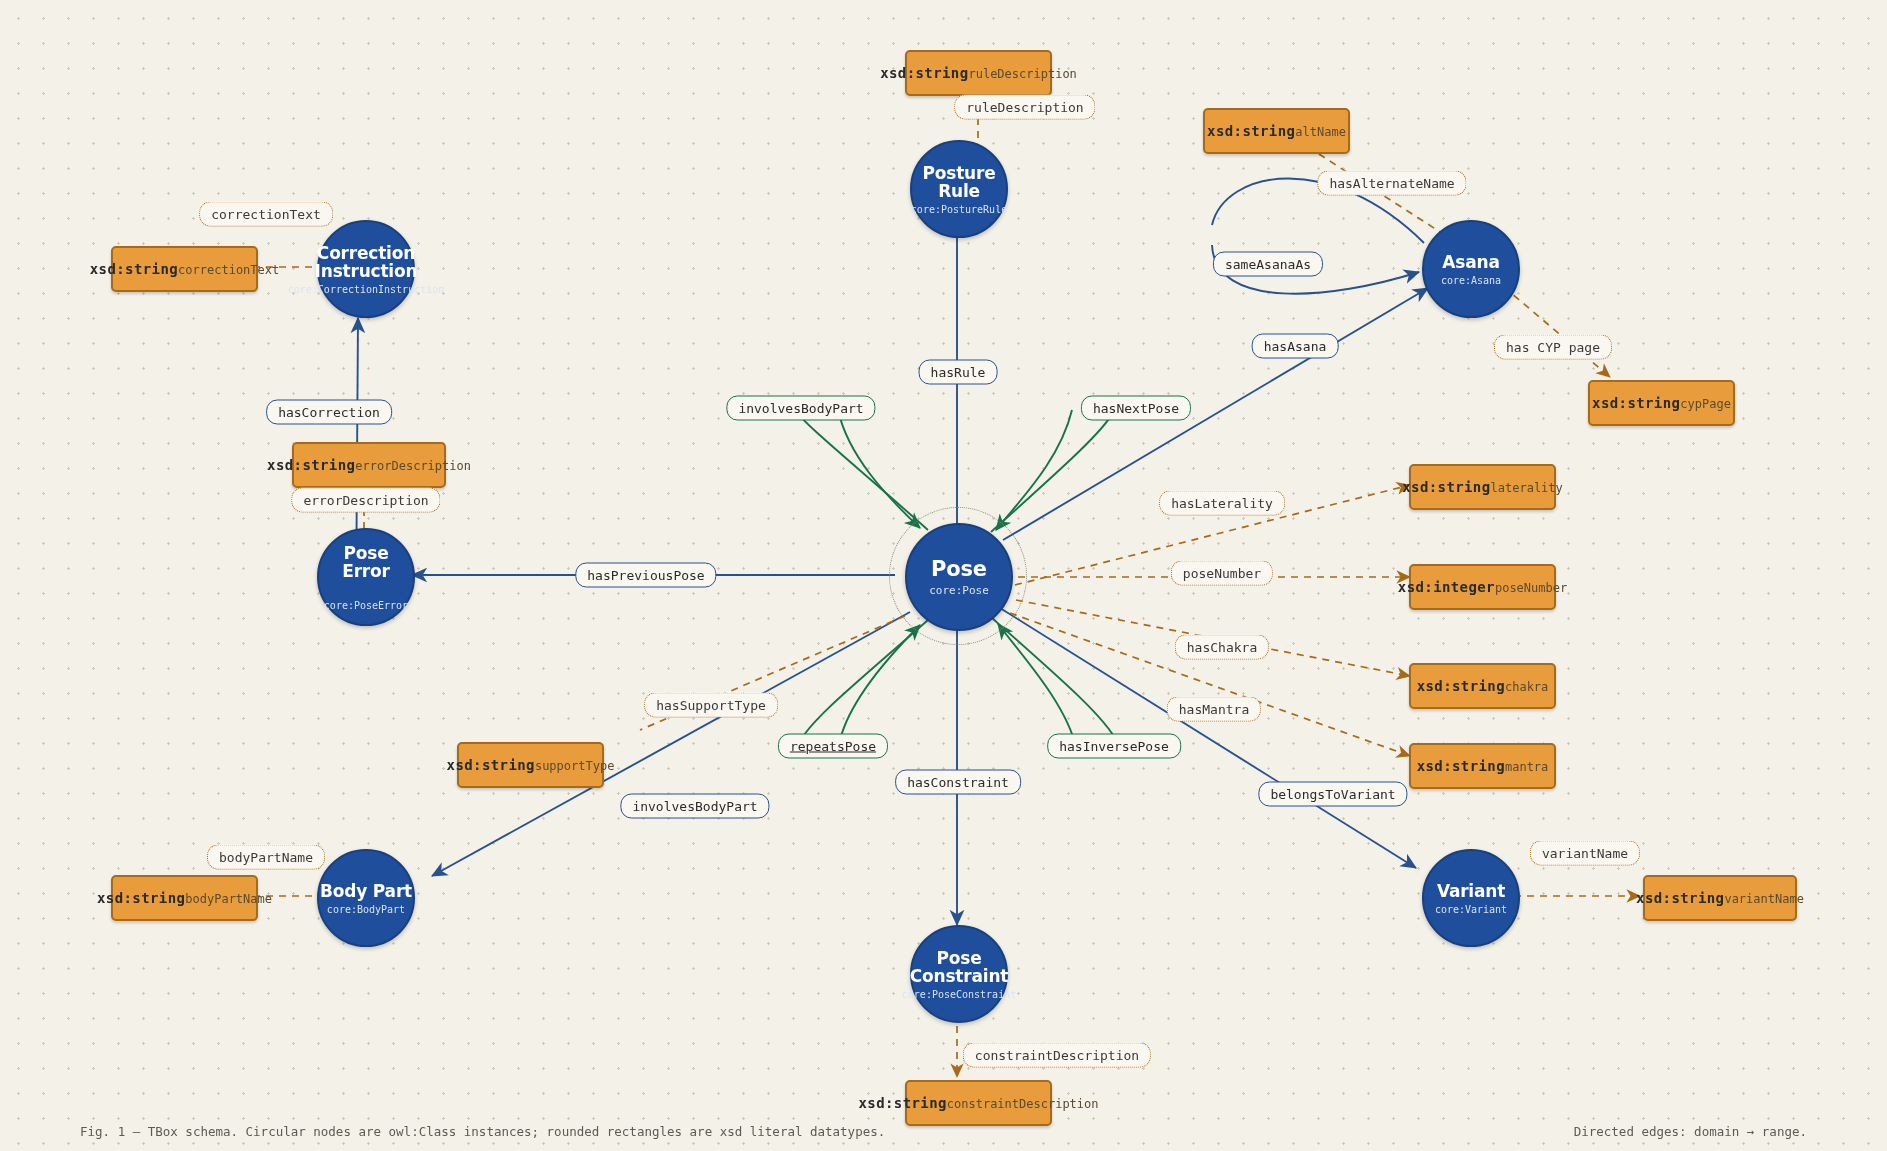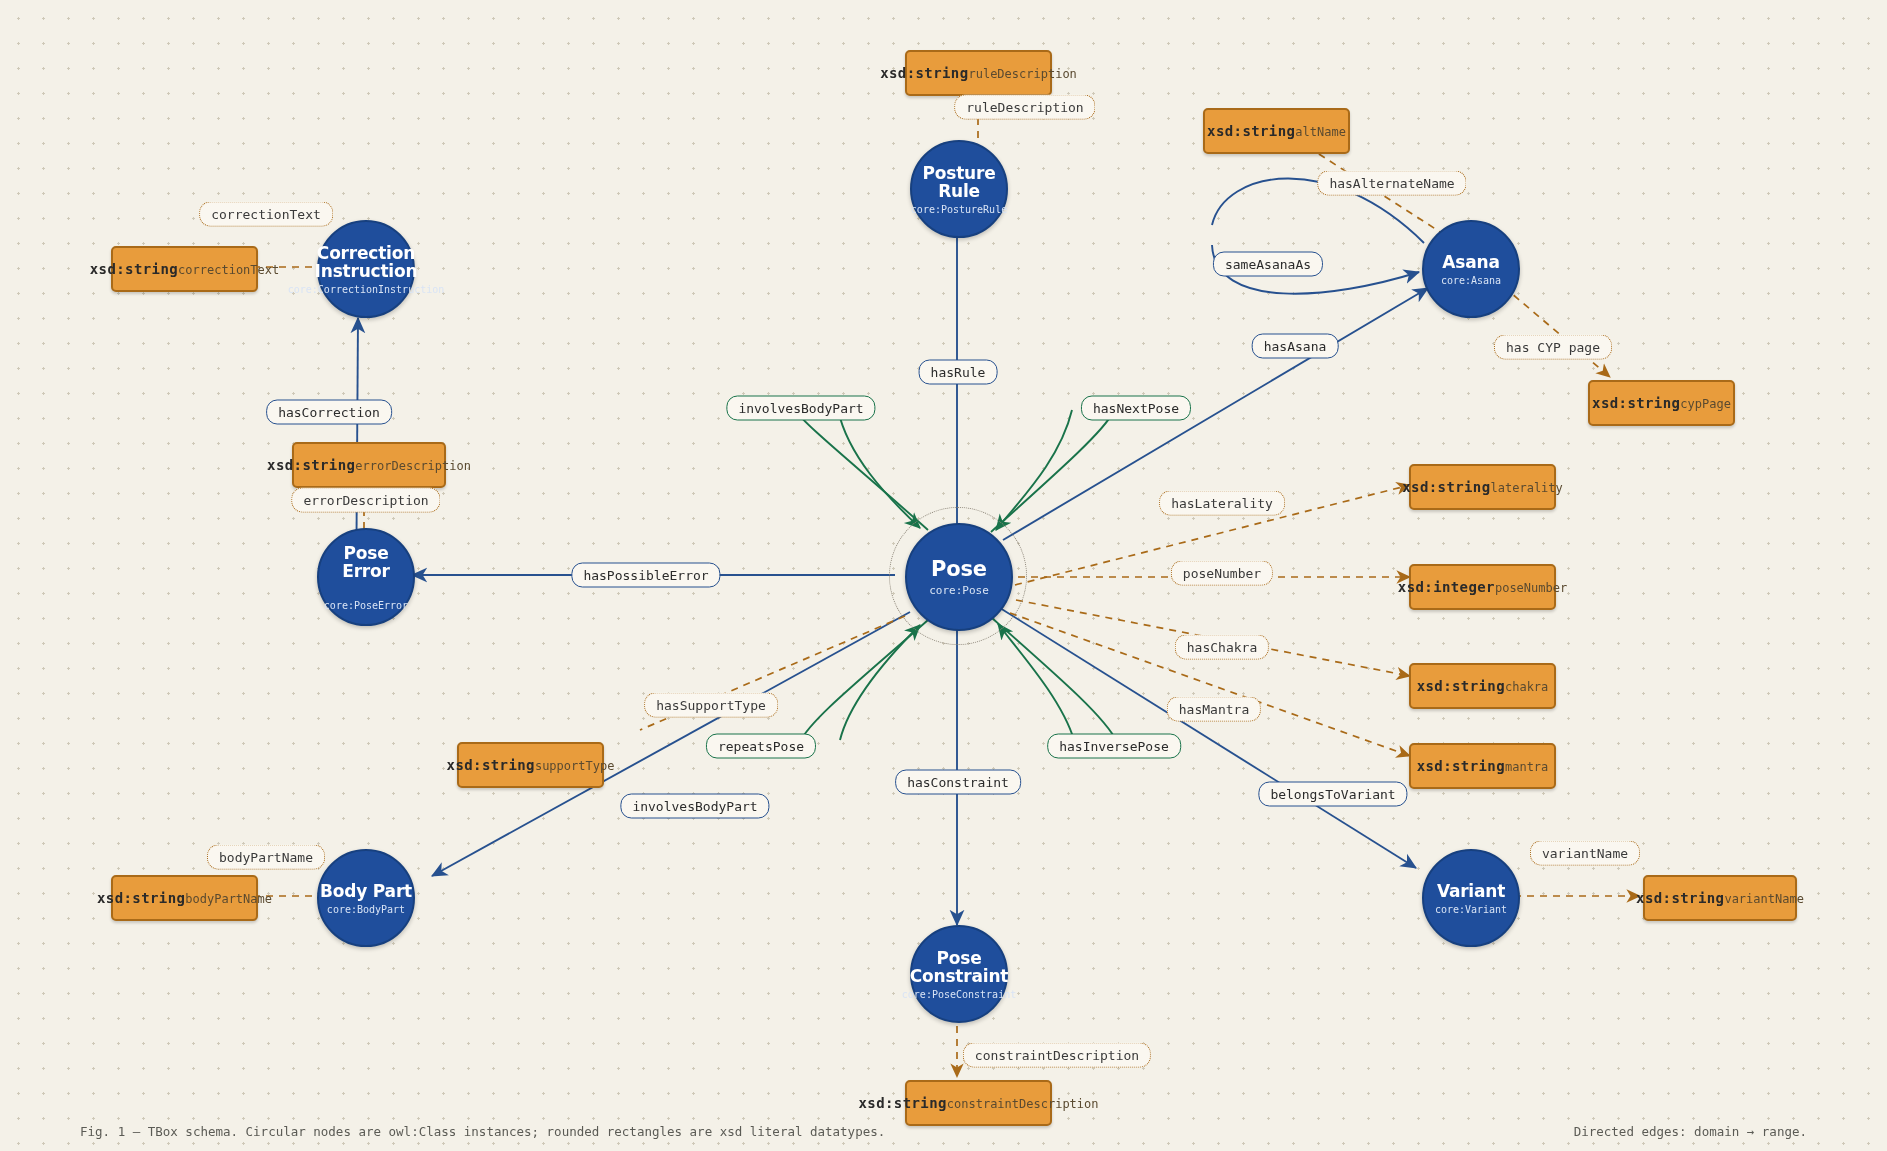--- a/index.html
+++ b/index.html
@@ -275,28 +275,28 @@
 
 <div class="dbox" style="left:905px;top:1080px;width:143px;height:42px;">
   <div class="dt">xsd:string</div>
   <div class="dn">constraintDescription</div>
 </div>
 
 <div class="elabel obj" style="left:958px;top:372px;">hasRule</div>
 <div class="elabel obj" style="left:1295px;top:346px;">hasAsana</div>
 <div class="elabel obj" style="left:1268px;top:264px;">sameAsanaAs</div>
 <div class="elabel obj" style="left:329px;top:412px;">hasCorrection</div>
-<div class="elabel obj" style="left:646px;top:575px;">hasPossibleError</div>
+<div class="elabel obj" style="left:646px;top:575px;">hasPreviousPose</div>
 <div class="elabel obj" style="left:695px;top:806px;">involvesBodyPart</div>
 <div class="elabel obj" style="left:1333px;top:794px;">belongsToVariant</div>
 <div class="elabel obj" style="left:958px;top:782px;">hasConstraint</div>
 
 <div class="elabel objself" style="left:801px;top:408px;">involvesBodyPart</div>
 <div class="elabel objself" style="left:1136px;top:408px;">hasNextPose</div>
-<div class="elabel objself" style="left:761px;top:746px;">repeatsPose</div>
+<div class="elabel objself" style="left:833px;top:746px;text-decoration:underline;">repeatsPose</div>
 <div class="elabel objself" style="left:1114px;top:746px;">hasInversePose</div>
 
 <div class="elabel dt" style="left:1025px;top:107px;">ruleDescription</div>
 <div class="elabel dt" style="left:1392px;top:183px;">hasAlternateName</div>
 <div class="elabel dt" style="left:1553px;top:347px;">has CYP page</div>
 <div class="elabel dt" style="left:266px;top:214px;">correctionText</div>
 <div class="elabel dt" style="left:366px;top:500px;">errorDescription</div>
 <div class="elabel dt" style="left:1222px;top:503px;">hasLaterality</div>
 <div class="elabel dt" style="left:1222px;top:573px;">poseNumber</div>
 <div class="elabel dt" style="left:1222px;top:647px;">hasChakra</div>

